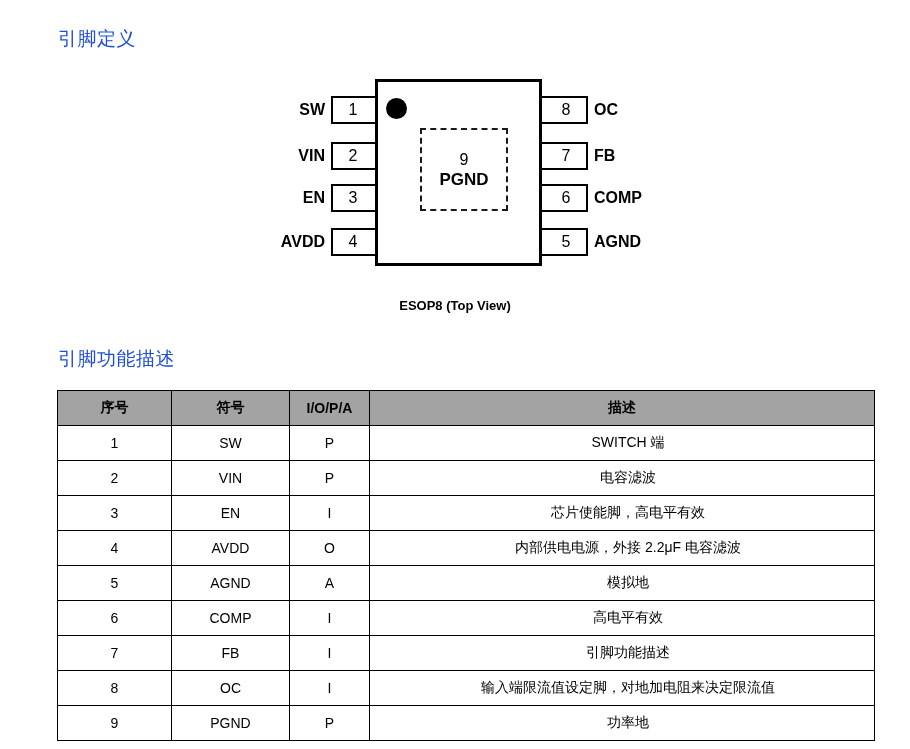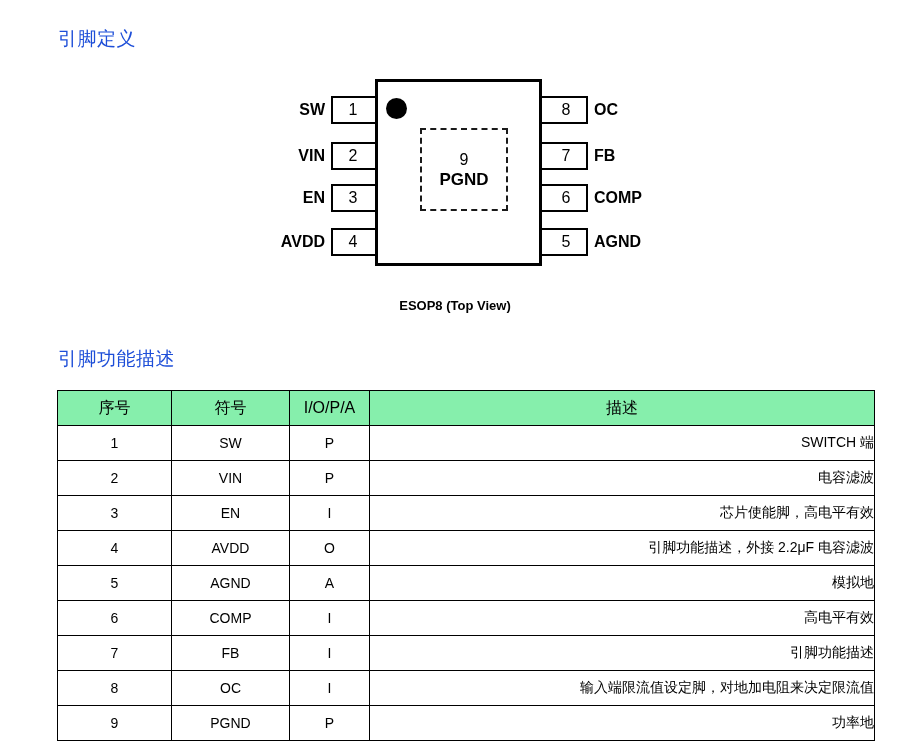--- a/index.html
+++ b/index.html
@@ -142,32 +142,32 @@
   #pin-table th,
   #pin-table td {
     border: 1px solid #000000;
     height: 34px;
     padding: 0 0 0 0;
     font-size: 14px;
     font-weight: normal;
     vertical-align: middle;
   }
   #pin-table thead th {
-    background: #86efac;
-    font-weight: normal;
-    font-size: 16px;
+    background: #a3a3a3;
+    font-weight: bold;
+    font-size: 14px;
     text-align: center;
   }
   #pin-table td.c-num,
   #pin-table td.c-sym,
   #pin-table td.c-io {
     text-align: center;
   }
   #pin-table td.c-desc {
-    text-align: right;
+    text-align: center;
     padding-left: 12px;
   }
   .col-num  { width: 114px; }
   .col-sym  { width: 118px; }
   .col-io   { width: 80px;  }
   .col-desc { width: 505px; }
 </style>
 </head>
 <body>
 
@@ -259,21 +259,21 @@
     <tr>
       <td class="c-num">3</td>
       <td class="c-sym">EN</td>
       <td class="c-io">I</td>
       <td class="c-desc">芯片使能脚，高电平有效</td>
     </tr>
     <tr>
       <td class="c-num">4</td>
       <td class="c-sym">AVDD</td>
       <td class="c-io">O</td>
-      <td class="c-desc">引脚功能描述，外接 2.2μF 电容滤波</td>
+      <td class="c-desc">内部供电电源，外接 2.2μF 电容滤波</td>
     </tr>
     <tr>
       <td class="c-num">5</td>
       <td class="c-sym">AGND</td>
       <td class="c-io">A</td>
       <td class="c-desc">模拟地</td>
     </tr>
     <tr>
       <td class="c-num">6</td>
       <td class="c-sym">COMP</td>

